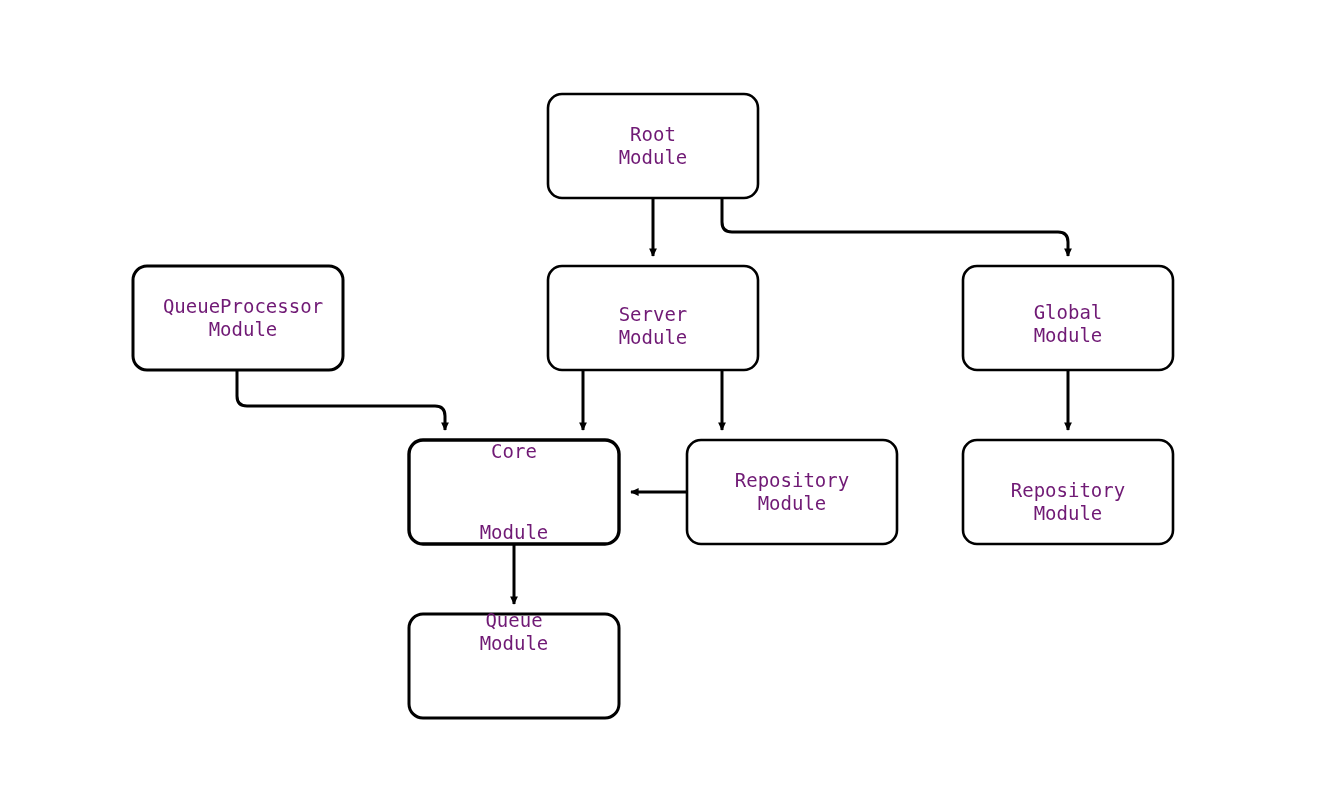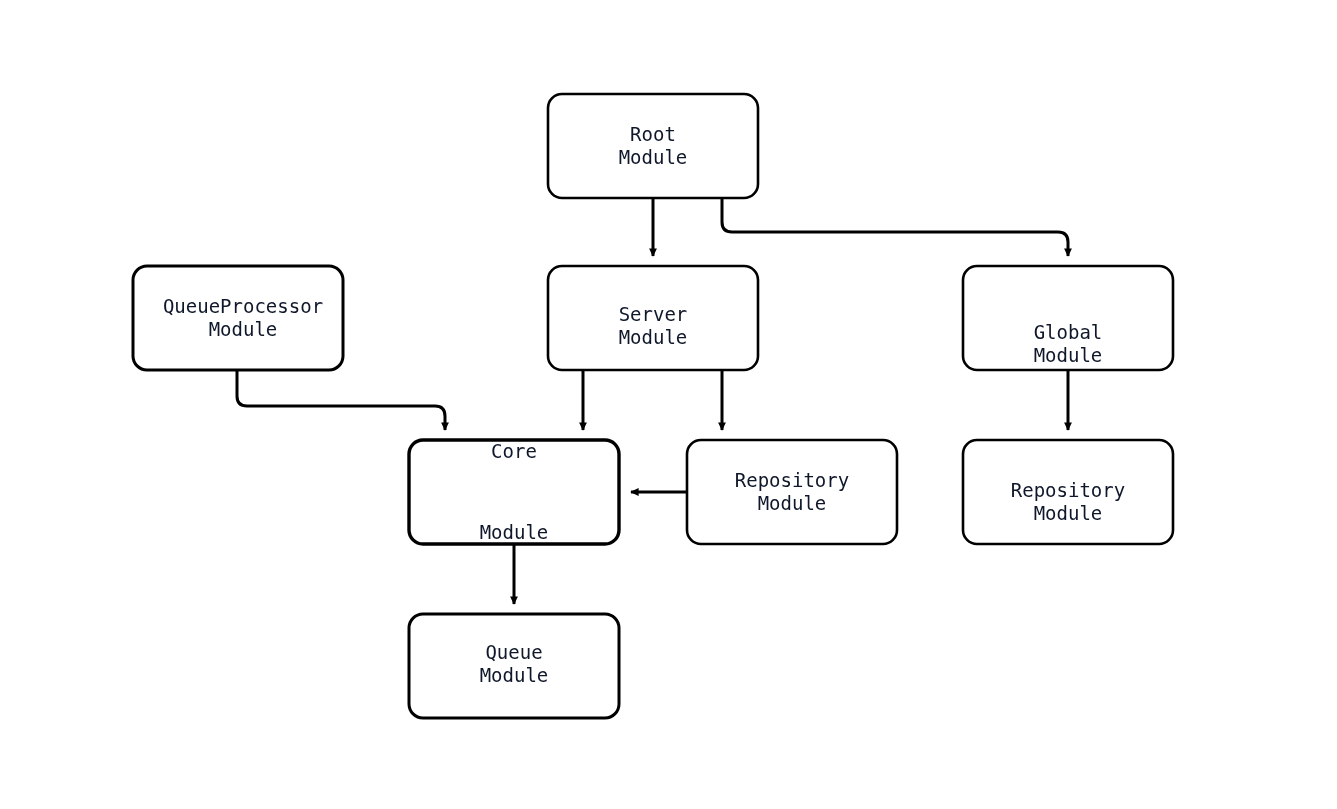--- a/index.html
+++ b/index.html
@@ -25,21 +25,21 @@
   .node-label {
     position: absolute;
     display: flex;
     flex-direction: column;
     align-items: center;
     justify-content: center;
     text-align: center;
     font-family: "DejaVu Sans Mono", "Liberation Mono", monospace;
     font-size: 19px;
     line-height: 23px;
-    color: #0f172a;
+    color: #701a75;
     letter-spacing: 0px;
     pointer-events: none;
     white-space: pre;
   }
   .node-label span { display: block; }
 </style>
 </head>
 <body>
 
 <div id="canvas">
@@ -90,38 +90,38 @@
   <div class="node-label" style="left:133px; top:266px; width:220px; height:104px;">
     <span>QueueProcessor</span>
     <span>Module</span>
   </div>
 
   <div class="node-label" style="left:548px; top:266px; width:210px; height:120px;">
     <span>Server</span>
     <span>Module</span>
   </div>
 
-  <div class="node-label" style="left:963px; top:266px; width:210px; height:116px;margin-top:20px;">
+  <div class="node-label" style="left:963px; top:266px; width:210px; height:116px;">
     <span>Global</span>
     <span>Module</span>
   </div>
 
   <div class="node-label" style="left:409px; top:440px; width:210px; height:104px;justify-content:space-between;">
     <span>Core</span>
     <span>Module</span>
   </div>
 
   <div class="node-label" style="left:687px; top:440px; width:210px; height:104px;">
     <span>Repository</span>
     <span>Module</span>
   </div>
 
   <div class="node-label" style="left:963px; top:440px; width:210px; height:124px;">
     <span>Repository</span>
     <span>Module</span>
   </div>
 
-  <div class="node-label" style="left:409px; top:612px; width:210px; height:104px;">
+  <div class="node-label" style="left:409px; top:580px; width:210px; height:104px;">
     <span>Queue</span>
     <span>Module</span>
   </div>
 
 </div>
 
 </body></html>

